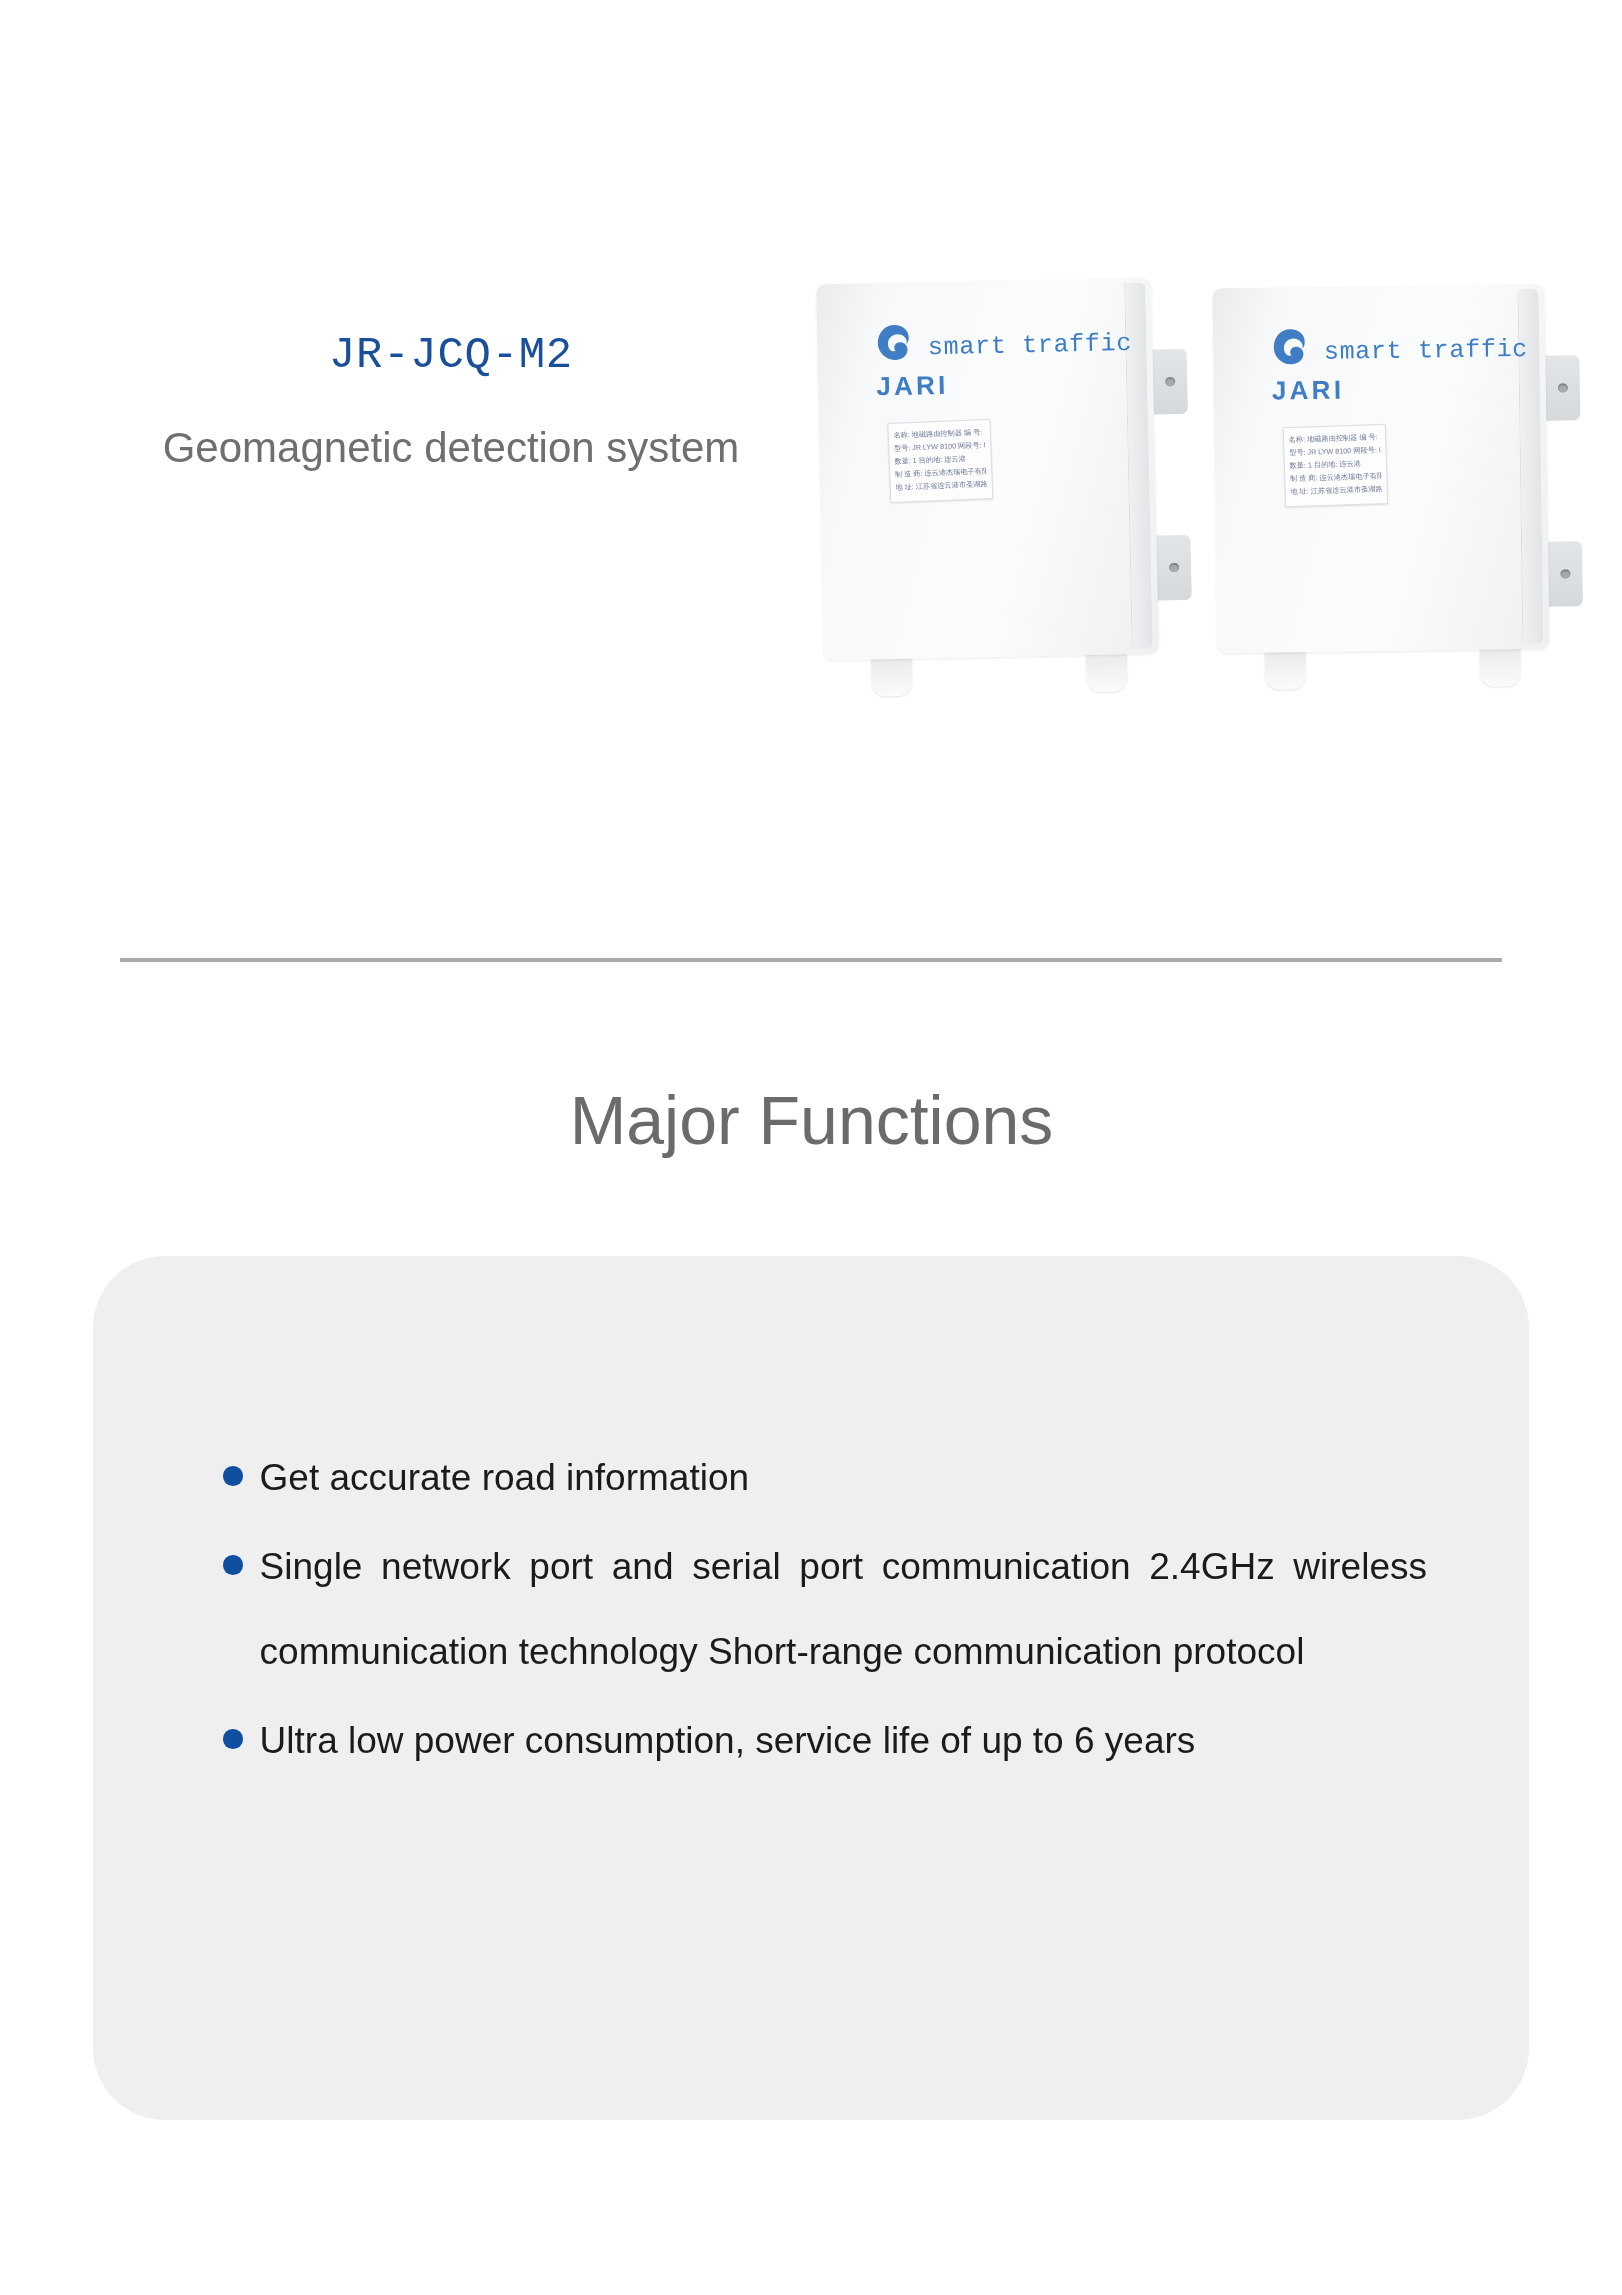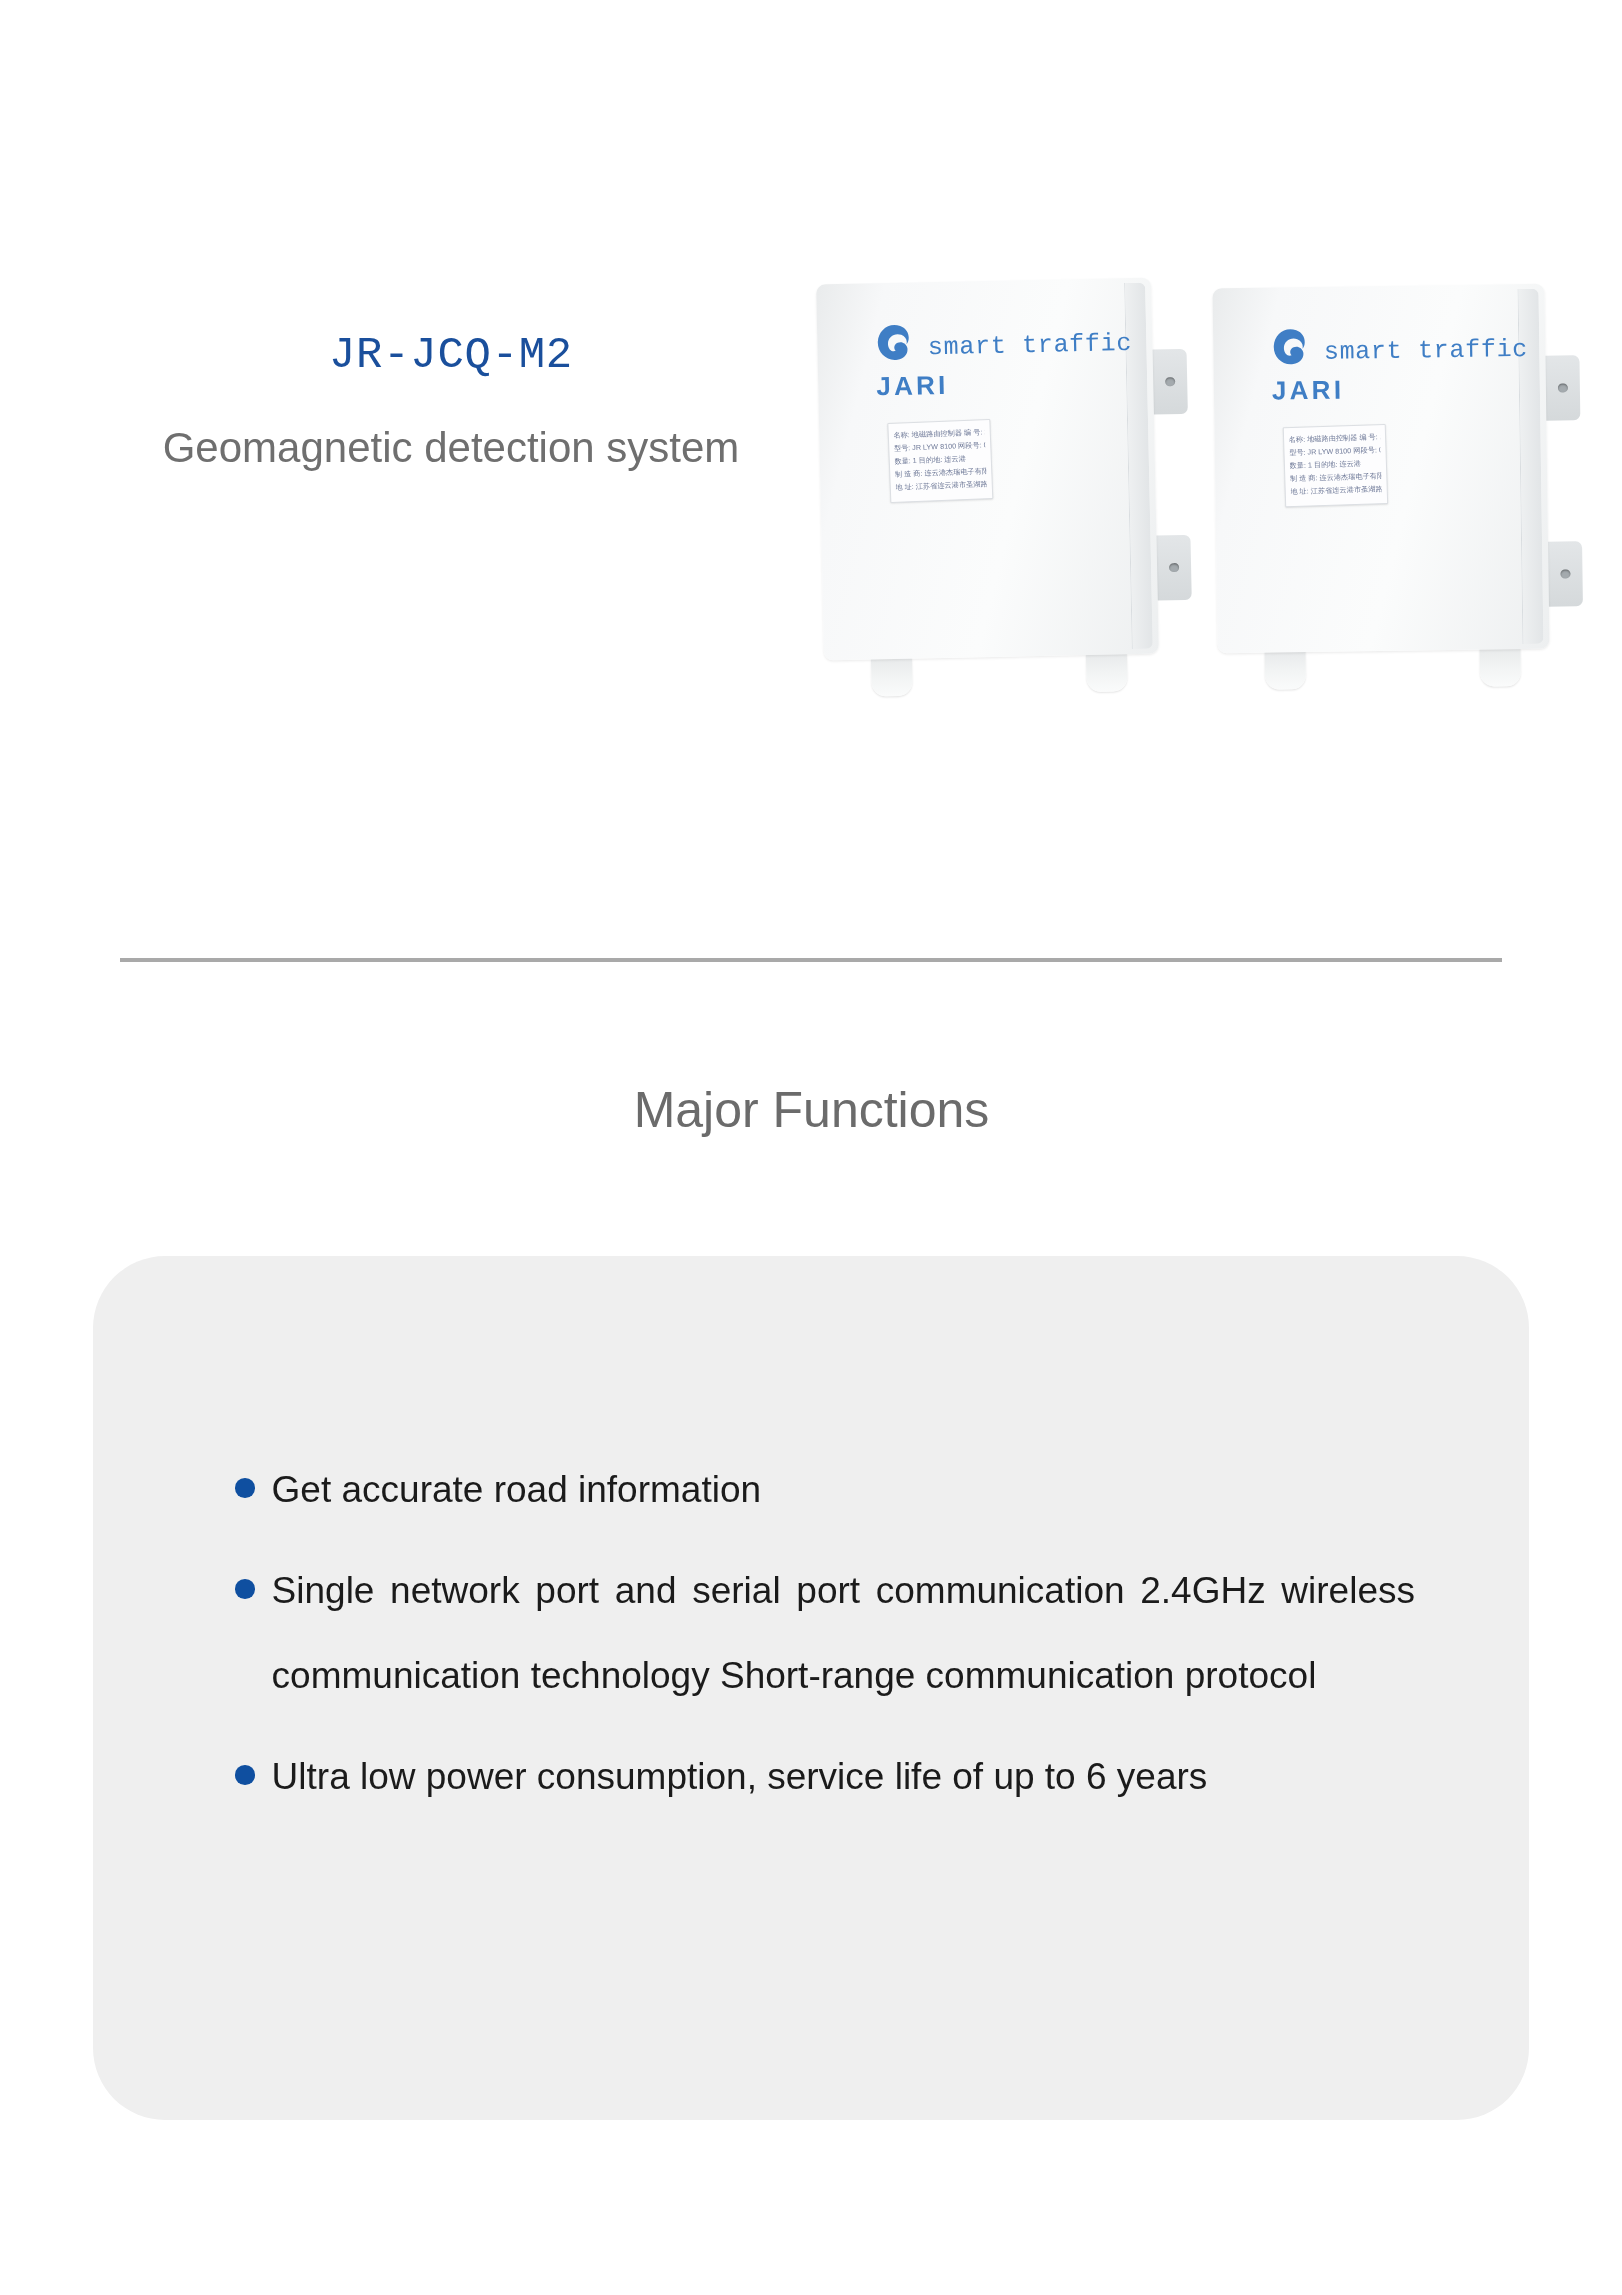--- a/index.html
+++ b/index.html
@@ -84,32 +84,32 @@
   .gland.g1{left:47px;}
   .gland.g2{left:262px;}
 
   
   .divider{
     position:absolute;left:120px;top:958px;width:1382px;height:3.9px;
     background:#a9a9a9;
   }
   .section-heading{
     position:absolute;left:50%;top:1081px;transform:translateX(-50%);
-    font-size:50px;color:#6b6b6b;white-space:nowrap;
+    font-size:68px;color:#6b6b6b;white-space:nowrap;
   }
 
   
   .panel{
     position:absolute;left:93px;top:1256px;width:1436px;height:864px;
     background:#efefef;border-radius:72px;
     box-sizing:border-box;
     padding:175px 98px 0 126px;
   }
   .func-list{list-style:none;margin:0;padding:0;}
-  .func-item{display:flex;align-items:flex-start;margin:16px;}
+  .func-item{display:flex;align-items:flex-start;margin:4px;}
   .dot{
     flex:0 0 19.6px;width:19.6px;height:19.6px;margin-top:31px;margin-right:17px;
     border-radius:50%;background:#0f4fa0;
   }
   .func-text{
     margin:0;flex:1 1 auto;
     font-size:37px;line-height:85px;color:#1b1b1b;
   }
   .func-text.justify{text-align:justify;text-align-last:left;}
 </style>

